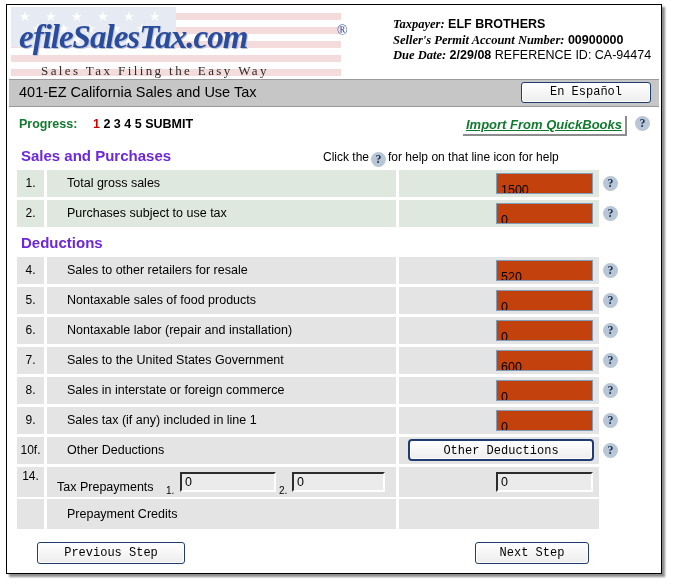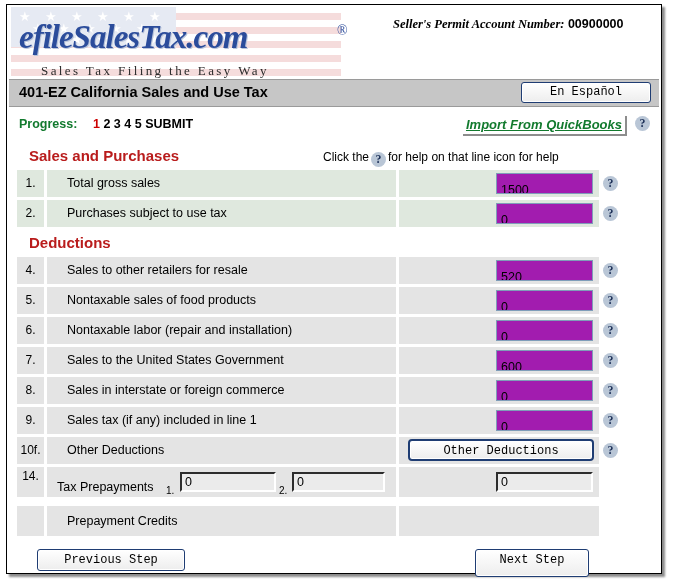--- a/index.html
+++ b/index.html
@@ -52,21 +52,21 @@
   #taxpayer .lbl{font-family:"Liberation Serif", serif;font-style:italic;font-weight:bold;}
   #taxpayer .val{font-weight:bold;}
   #taxpayer .plain{font-weight:normal;}
   
   #titlebar{
     position:relative;margin:0 2px;height:26px;background:#c6c6c6;
     border-top:1px solid #9a9a9a;border-bottom:1px solid #9a9a9a;
   }
   #form-title{
     position:absolute;left:10px;top:4px;
-    font-size:14.5px;font-weight:bold;color:#000;
+    font-size:14.5px;font-weight:normal;color:#000;
   }
   
   .btn{
     font-family:"Liberation Mono", monospace;
     font-size:12px;color:#000;
     background:linear-gradient(#ffffff,#ededed);
     border:1px solid #1f3d73;
     border-radius:3px;
     box-shadow:inset 0 0 0 1px #ffffff;
     text-align:center;cursor:pointer;
@@ -95,21 +95,21 @@
   .help{
     display:inline-block;width:15px;height:15px;border-radius:50%;
     background:#b9c6d6;
     color:#1b2f57;font-family:"Liberation Serif", serif;font-weight:bold;
     font-size:12px;line-height:15px;text-align:center;cursor:pointer;
     box-sizing:border-box;
   }
   
   .section{position:relative;height:27px;margin:0 2px;}
   .section .sect-title{
-    position:absolute;left:20px;top:4px;font-size:15px;font-weight:bold;color:#b91c1c;
+    position:absolute;left:12px;top:4px;font-size:15px;font-weight:bold;color:#6d28d9;
   }
   #helphint{
     position:absolute;left:314px;top:7px;font-size:12px;color:#000;white-space:nowrap;
   }
   #helphint .help{vertical-align:-2px;margin:0 2px;}
   
   .row{position:relative;height:30px;margin:0 2px 0 2px;}
   .cell{position:absolute;top:0;height:27px;box-sizing:border-box;}
   .num{
     left:8px;width:27px;background:#dfe8de;
@@ -118,32 +118,32 @@
   .label{
     left:38px;width:349px;background:#dfe8de;
     font-size:12.5px;color:#000;line-height:27px;padding-left:20px;
   }
   .valbox{
     left:390px;width:200px;background:#dfe8de;
   }
   .row.gray .num,.row.gray .label,.row.gray .valbox{background:#e4e4e4;}
   .inp{
     position:absolute;right:6px;top:3px;width:97px;height:21px;
-    background:#a21caf;border:1px solid #7f9db9;
+    background:#c2410c;border:1px solid #7f9db9;
     font-family:"Liberation Sans", sans-serif;font-size:12.5px;color:#000;
     padding:13px 0 0 4px;box-sizing:border-box;
   }
   .row .help{position:absolute;left:594px;top:6px;}
   
   #btn-other-deductions{
     position:absolute;left:9px;top:2px;width:186px;height:22px;line-height:20px;
     border:2px solid #1f3d73;border-radius:4px;
   }
   
-  #row14{height:39px;}
+  #row14{height:32px;}
   #row14 .num{height:30px;line-height:14px;padding-top:2px;}
   #row14 .label{height:30px;}
   #row14 .valbox{height:30px;}
   #prepay-text{
     position:absolute;left:10px;top:7px;font-size:12.5px;color:#000;
   }
   .sublbl{position:absolute;top:10px;font-size:10px;color:#000;}
   .inp-flat{
     position:absolute;top:5px;height:20px;
     background:#ebebeb;
@@ -157,21 +157,21 @@
   #prepay2{left:245px;width:93px;}
   #prepay-total{position:absolute;right:6px;top:5px;width:97px;height:20px;}
   
   #rowcredits{height:33px;}
   #rowcredits .num{height:30px;}
   #rowcredits .label{height:30px;line-height:30px;}
   #rowcredits .valbox{height:30px;}
   
   #footer{position:relative;height:38px;margin:4px 2px 0 2px;}
   #btn-previous{position:absolute;left:28px;top:6px;width:148px;height:22px;line-height:20px;}
-  #btn-next{position:absolute;right:70px;top:6px;width:114px;height:28px;line-height:20px;}
+  #btn-next{position:absolute;right:70px;top:6px;width:114px;height:22px;line-height:20px;}
 </style>
 </head>
 <body>
 
 <div id="frame">
 
   <div id="banner">
     <div id="flag">
       <div class="stripe" style="top:6px"></div>
       <div class="stripe" style="top:20px"></div>
@@ -197,22 +197,32 @@
         <span class="star" style="left:112px;top:26px">★</span>
         <span class="star" style="left:138px;top:26px">★</span>
       </div>
     </div>
     <div id="logo-text">efileSalesTax.com</div>
     <div id="logo-reg">®</div>
     <div id="tagline">Sales Tax Filing the Easy Way</div>
 
     <div id="taxpayer">
       <div>
+        <span class="lbl">Taxpayer:</span>
+        <span class="val">ELF BROTHERS</span>
+      </div>
+      <div>
         <span class="lbl">Seller's Permit Account Number:</span>
         <span class="val">00900000</span>
+      </div>
+      <div>
+        <span class="lbl">Due Date:</span>
+        <span class="val">2/29/08</span>
+        <span class="plain">REFERENCE ID:</span>
+        <span class="plain">CA-94474</span>
       </div>
     </div>
   </div>
 
   <div id="titlebar">
     <div id="form-title">401-EZ California Sales and Use Tax</div>
     <div class="btn" id="btn-espanol">En Español</div>
   </div>
 
   <div id="progrow">

